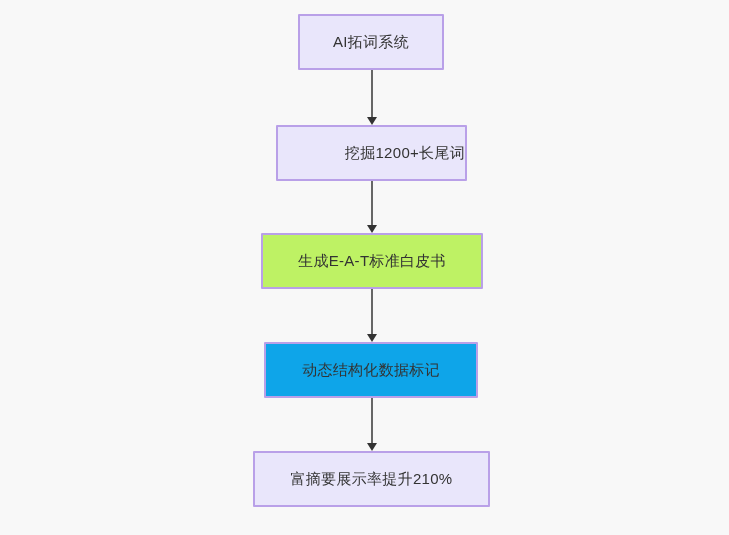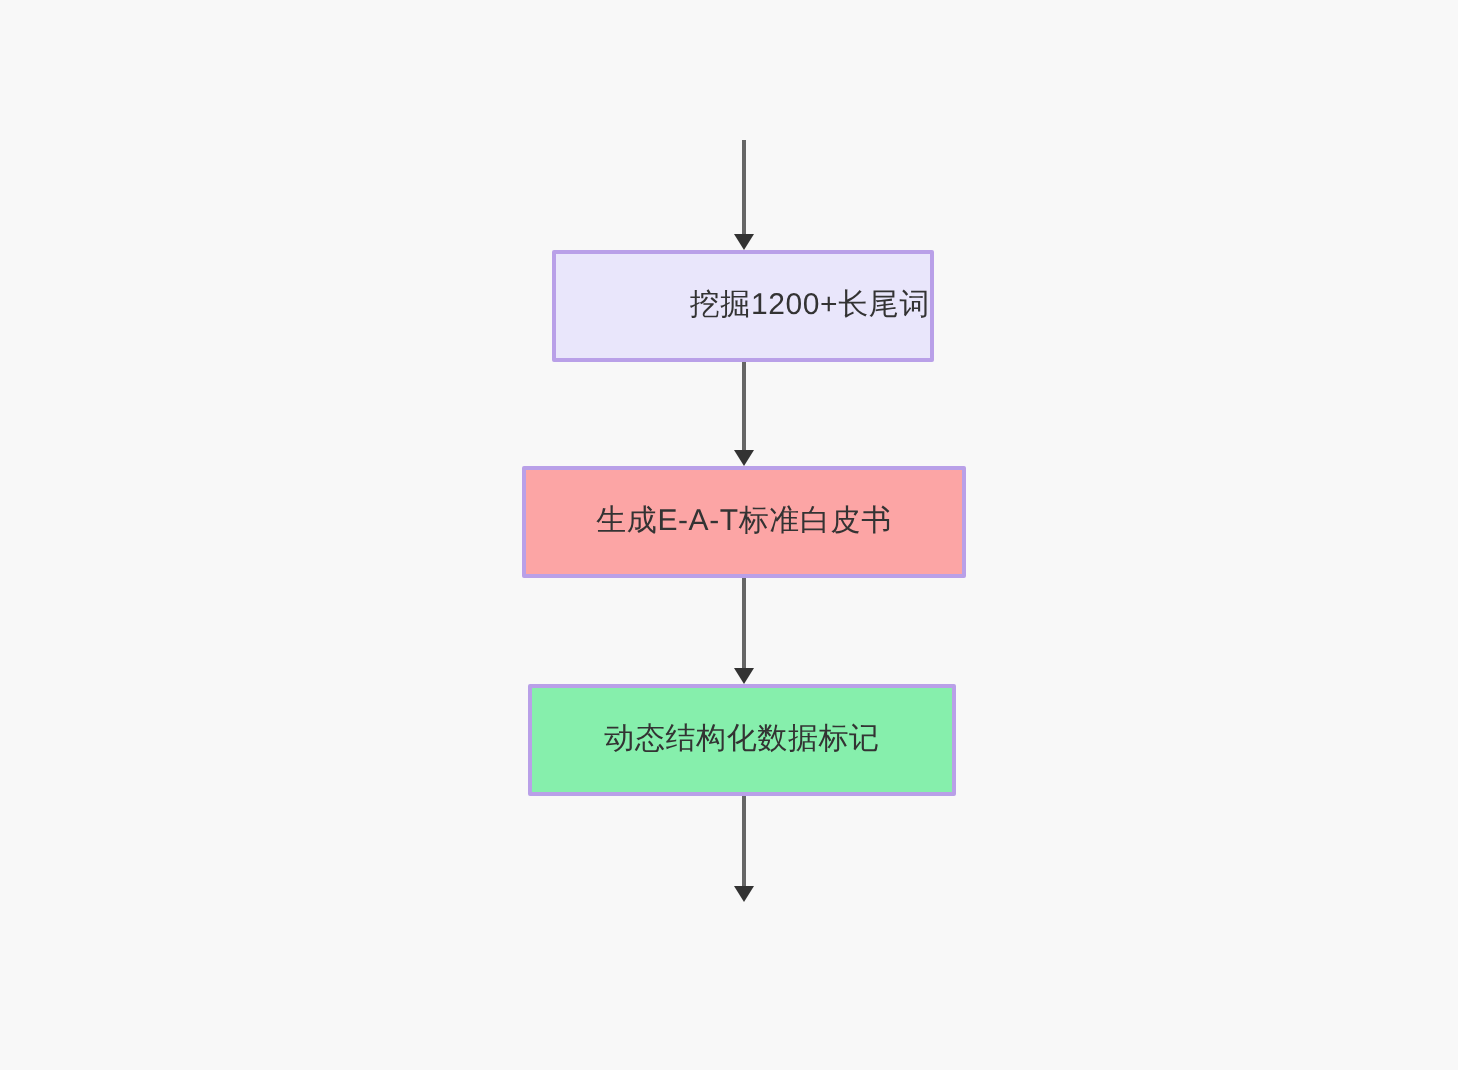--- a/index.html
+++ b/index.html
@@ -72,23 +72,29 @@
   </div>
   <div class="edge" style="left: 371px; top: 289px; width: 2px; height: 53px;">
     <div class="edge-line" style="height: 46px; background: rgb(102, 102, 102);"></div>
     <div class="edge-arrow" style="top: 45px; border-top-color: rgb(51, 51, 51);"></div>
   </div>
   <div class="edge" style="left: 371px; top: 398px; width: 2px; height: 53px;">
     <div class="edge-line" style="height: 46px; background: rgb(102, 102, 102);"></div>
     <div class="edge-arrow" style="top: 45px; border-top-color: rgb(51, 51, 51);"></div>
   </div>
 
+  <div class="node" style="left: 298px; top: 14px; width: 146px; height: 56px; background: rgb(233, 230, 251); border-color: rgb(185, 160, 232); color: rgb(51, 51, 51);">
+    <span class="node-label">AI拓词系统</span>
+  </div>
   <div class="node" style="left: 276px; top: 125px; width: 191px; height: 56px; background: rgb(233, 230, 251); border-color: rgb(185, 160, 232); color: rgb(51, 51, 51); justify-content: flex-end;">
     <span class="node-label">挖掘1200+长尾词</span>
   </div>
-  <div class="node" style="left: 261px; top: 233px; width: 222px; height: 56px; background: #fca5a5; border-color: rgb(185, 160, 232); color: rgb(51, 51, 51);">
+  <div class="node" style="left: 261px; top: 233px; width: 222px; height: 56px; background: #bef264; border-color: rgb(185, 160, 232); color: rgb(51, 51, 51);">
     <span class="node-label">生成E-A-T标准白皮书</span>
   </div>
-  <div class="node" style="left: 264px; top: 342px; width: 214px; height: 56px; background: #86efac; border-color: rgb(185, 160, 232); color: rgb(51, 51, 51);">
+  <div class="node" style="left: 264px; top: 342px; width: 214px; height: 56px; background: #0ea5e9; border-color: rgb(185, 160, 232); color: rgb(51, 51, 51);">
     <span class="node-label">动态结构化数据标记</span>
+  </div>
+  <div class="node" style="left: 253px; top: 451px; width: 237px; height: 56px; background: rgb(233, 230, 251); border-color: rgb(185, 160, 232); color: rgb(51, 51, 51);">
+    <span class="node-label">富摘要展示率提升210%</span>
   </div>
 
 </div>
 
 </body></html>

